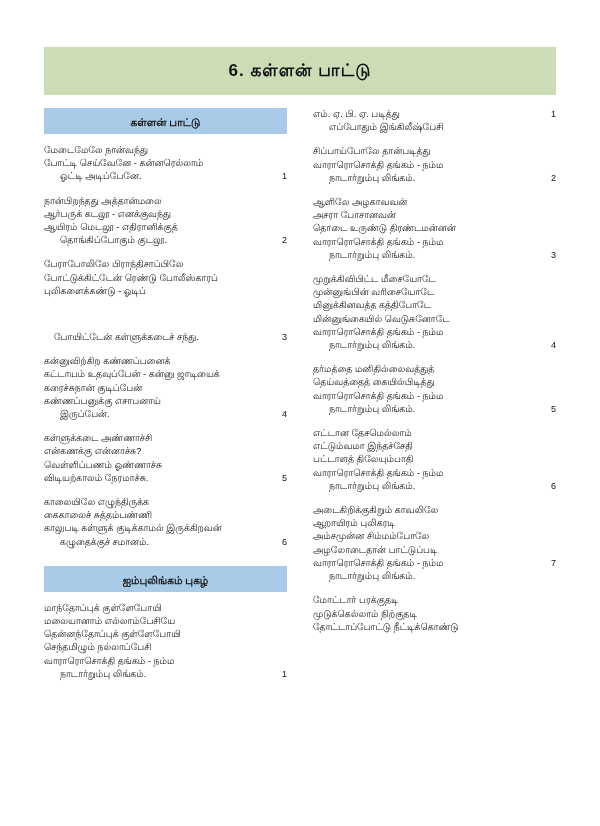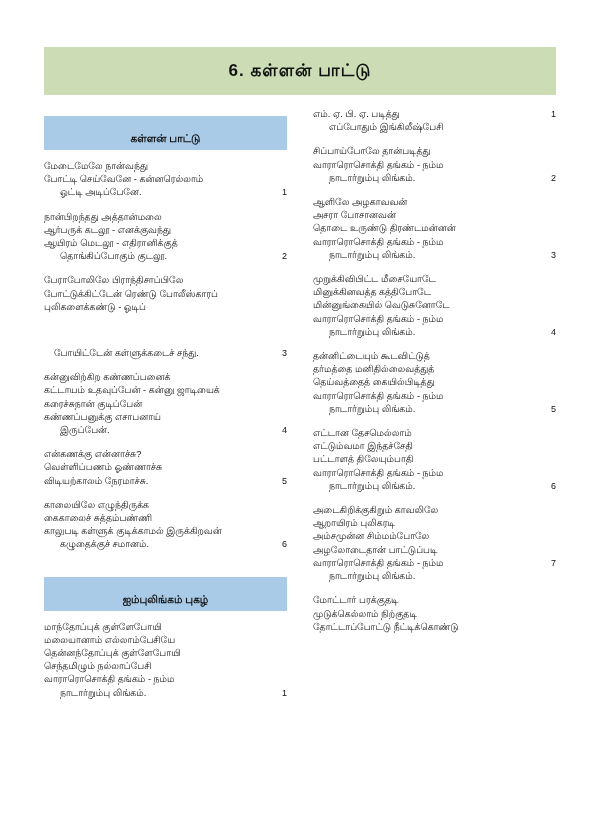--- a/index.html
+++ b/index.html
@@ -50,24 +50,23 @@
     gap: 26px;
   }
   .col {
     width: 243px;
   }
   .section-header {
     background: #a9cbe8;
     text-align: center;
     font-size: 10.5px;
     font-weight: bold;
-    padding: 16px 0 4px 0;
+    padding: 8px 0 4px 0;
     margin-bottom: 10px;
     color: #111;
-    margin-top: 8px;
   }
   .stanza {
     margin-bottom: 11px;
     position: relative;
   }
   .line {
     font-size: 9.3px;
     line-height: 13.2px;
     white-space: nowrap;
     color: #111;
@@ -141,20 +140,21 @@
         <div class="line">கட்டாயம் உதவுப்பேன் - கன்னு ஜாடியைக்</div>
         <div class="line">கரைச்சுநான் குடிப்பேன்</div>
         <div class="line">கண்ணப்பனுக்கு எசாபனாய்</div>
         <div class="line-row">
           <div class="line indent">இருப்பேன்.</div>
           <div class="num">4</div>
         </div>
       </div>
 
       <div class="stanza">
+        <div class="line">கள்ளுக்கடை அண்ணாச்சி</div>
         <div class="line">என்கணக்கு என்னாச்சு?</div>
         <div class="line">வெள்ளிப்பணம் ஓண்ணாச்சு</div>
         <div class="line-row">
           <div class="line">விடியற்காலம் நேரமாச்சு.</div>
           <div class="num">5</div>
         </div>
       </div>
 
       <div class="stanza">
         <div class="line">காலையிலே எழுந்திருக்க</div>
@@ -209,31 +209,31 @@
         <div class="line">தொடை உருண்டு திரண்டமன்னன்</div>
         <div class="line">வாராரொசொக்தி தங்கம் - நம்ம</div>
         <div class="line-row">
           <div class="line indent">நாடார்றும்பு லிங்கம்.</div>
           <div class="num">3</div>
         </div>
       </div>
 
       <div class="stanza">
         <div class="line">முறுக்கிவிபிட்ட மீசையோடே</div>
+        <div class="line">முன்னுங்பின் வரிசையோடே</div>
         <div class="line">மினுக்கினவத்த கத்திபோடே</div>
         <div class="line">மின்னுங்கையில் வெடுசுனோடே</div>
         <div class="line">வாராரொசொக்தி தங்கம் - நம்ம</div>
         <div class="line-row">
           <div class="line indent">நாடார்றும்பு லிங்கம்.</div>
           <div class="num">4</div>
         </div>
       </div>
 
       <div class="stanza">
-        <div class="line">தன்னிட்டையும் கூடவிட்டுத்</div>
         <div class="line">தர்மத்தை மனிதில்லைவத்துத்</div>
         <div class="line">தெய்வத்தைத் கையில்பிடித்து</div>
         <div class="line">வாராரொசொக்தி தங்கம் - நம்ம</div>
         <div class="line-row">
           <div class="line indent">நாடார்றும்பு லிங்கம்.</div>
           <div class="num">5</div>
         </div>
       </div>
 
       <div class="stanza">

